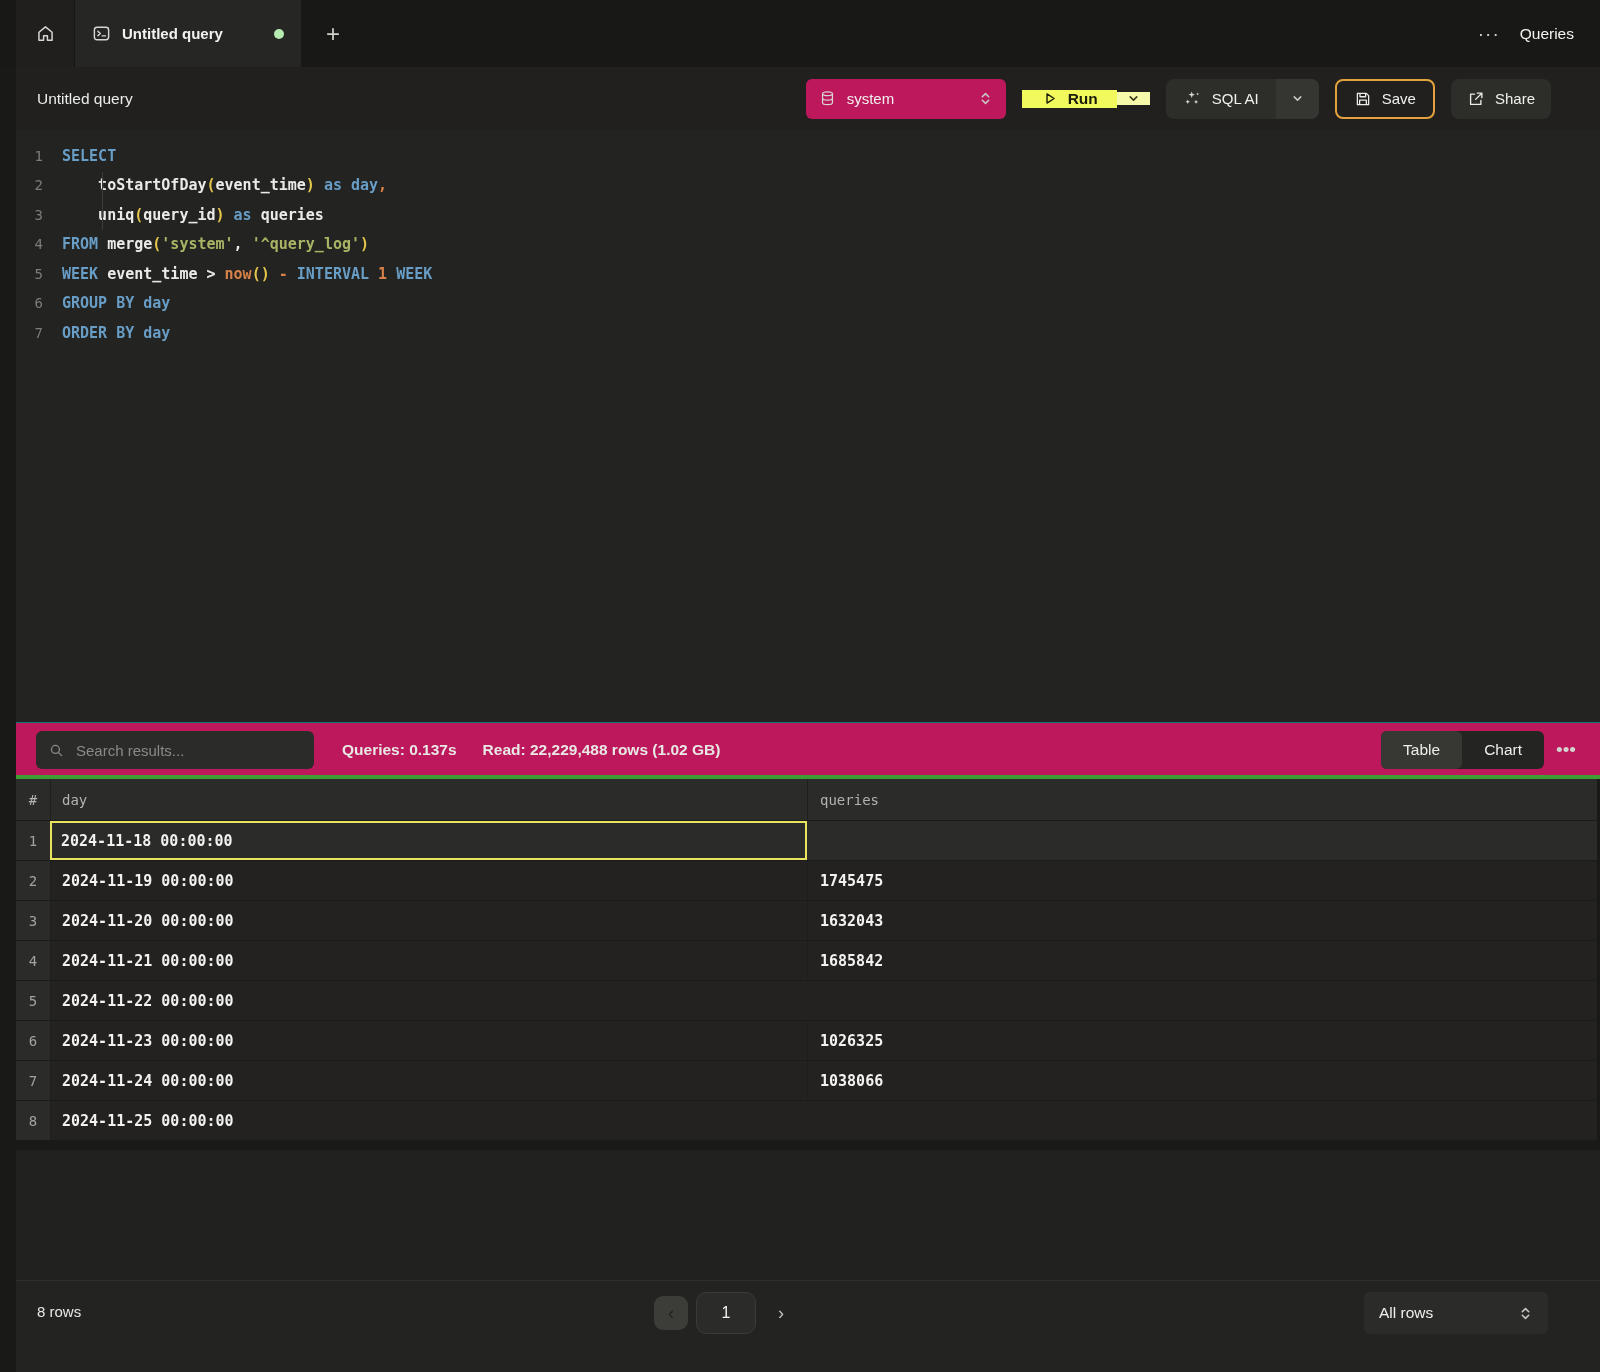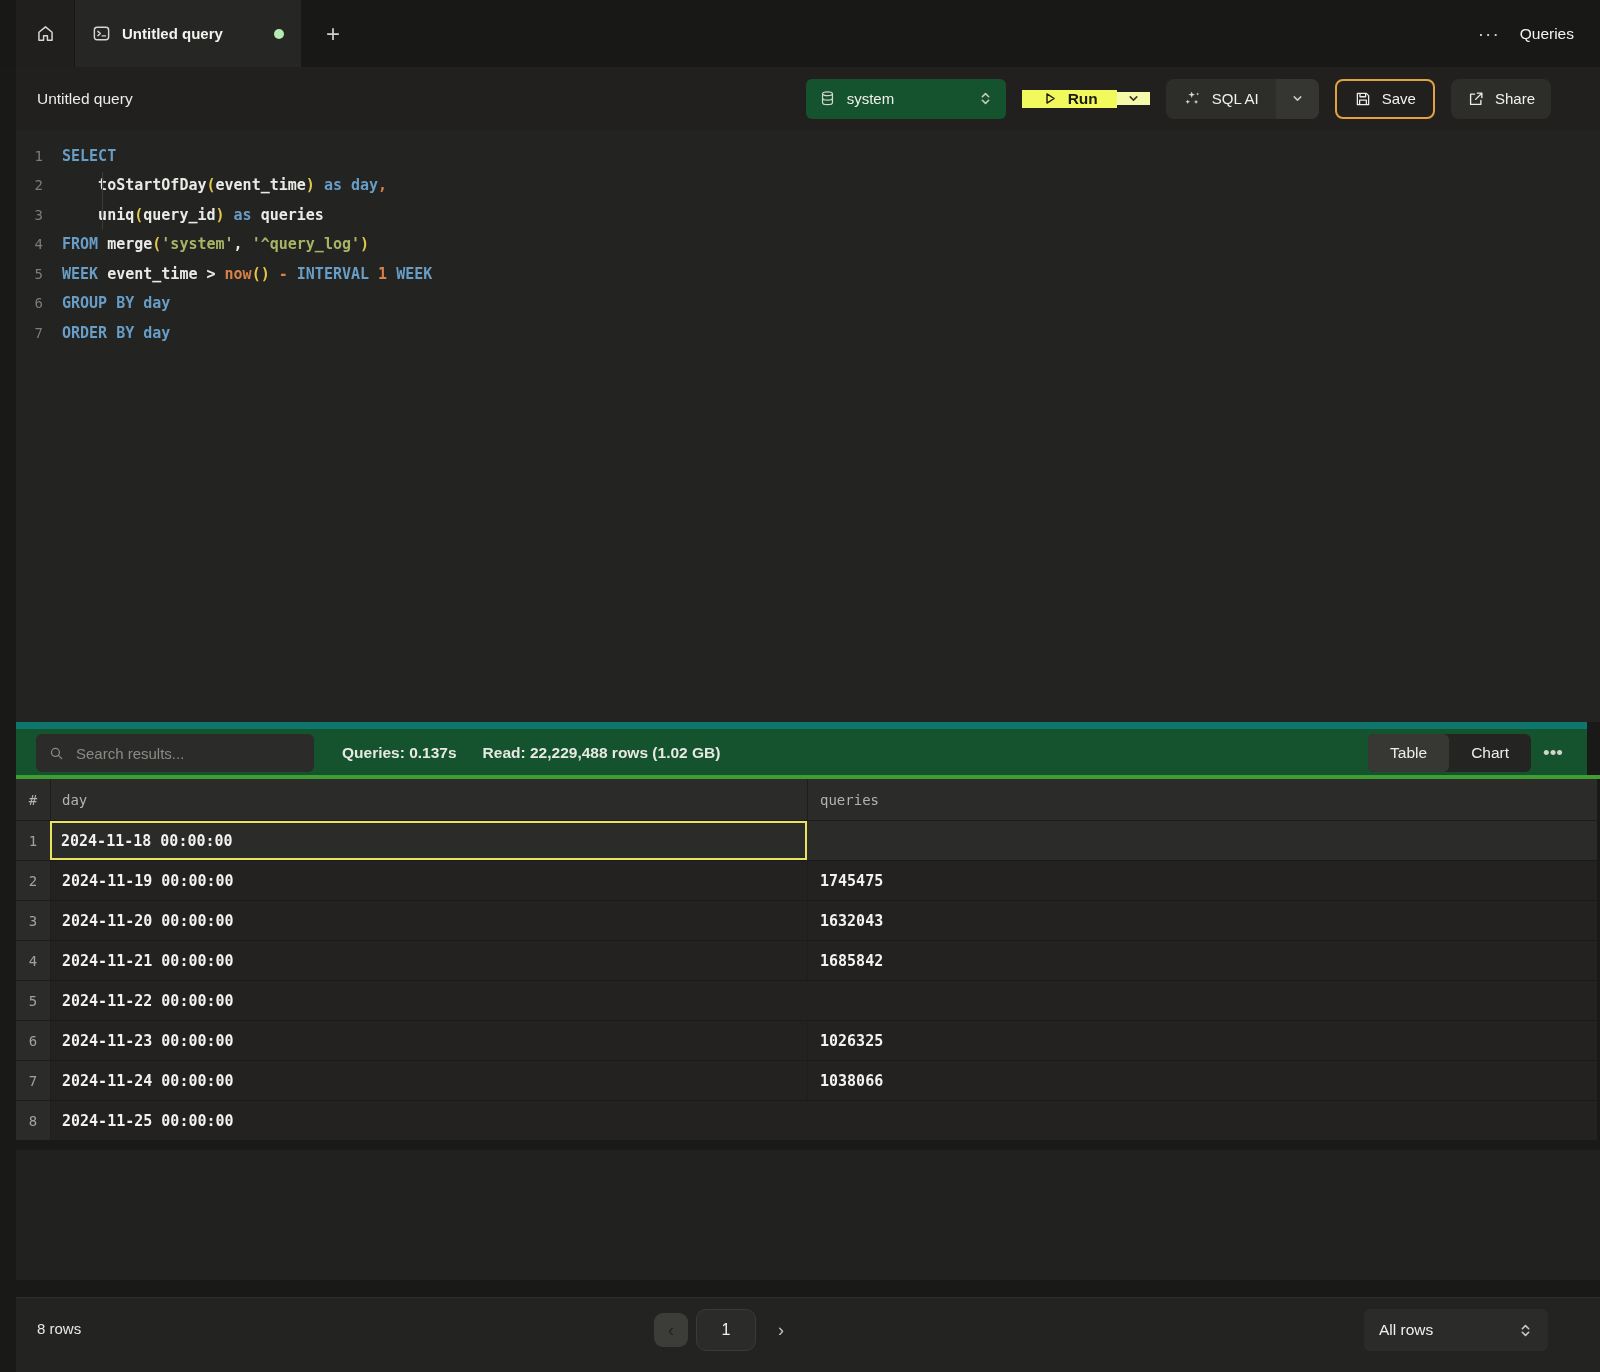--- a/index.html
+++ b/index.html
@@ -19,21 +19,21 @@
   .tab-dot { width:10px; height:10px; border-radius:50%; background:#b5eab0; margin-left:auto; }
   .plus-btn { width:64px; display:flex; align-items:center; justify-content:center; color:#cfcfca; font-size:24px; font-weight:300; cursor:pointer; }
   .tabbar-right { position:absolute; right:26px; top:0; height:67px; display:flex; align-items:center; gap:20px; }
   .ellipsis { color:#cfcfca; font-size:19px; letter-spacing:1px; line-height:1; cursor:pointer; }
   .queries-label { color:#f2f2ef; font-size:15.5px; cursor:pointer; }
 
   
   .toolbar { position:absolute; top:67px; left:16px; right:0; height:63px; background:#21201f; display:flex; align-items:center; }
   .query-title { margin-left:21px; color:#ececea; font-size:15.5px; }
   .toolbar-actions { margin-left:auto; margin-right:49px; display:flex; align-items:center; gap:16px; }
-  .select-btn { width:200px; height:40px; background:#14532d; border-radius:6px; display:flex; align-items:center; padding:0 13px; gap:11px; color:#f0f0ed; font-size:15px; cursor:pointer; }
+  .select-btn { width:200px; height:40px; background:#be185d; border-radius:6px; display:flex; align-items:center; padding:0 13px; gap:11px; color:#f0f0ed; font-size:15px; cursor:pointer; }
   .select-btn .updown { margin-left:auto; }
   .run-btn { height:40px; border-radius:8px; overflow:hidden; display:flex; align-items:center; cursor:pointer; }
   .run-main { background:#f2f95c; display:flex; align-items:center; gap:10px; padding:0 19px; color:#1b1b0c; font-weight:600; font-size:15.5px; }
   .run-caret { width:33px; background:#f6f9a9; display:flex; align-items:center; justify-content:center; }
   .sqlai-btn { height:40px; background:#2d2d2a; border-radius:8px; overflow:hidden; display:flex; align-items:stretch; cursor:pointer; }
   .sqlai-main { display:flex; align-items:center; gap:10px; padding:0 17px; color:#f0f0ed; font-size:15px; }
   .sqlai-caret { width:43px; background:#353532; display:flex; align-items:center; justify-content:center; }
   .save-btn { height:40px; border:2px solid #e2a33c; border-radius:8px; background:transparent; display:flex; align-items:center; gap:10px; padding:0 17px; color:#f0f0ed; font-size:15px; cursor:pointer; }
   .share-btn { height:40px; background:#2d2d2a; border-radius:8px; display:flex; align-items:center; gap:10px; padding:0 16px; color:#f0f0ed; font-size:15px; cursor:pointer; }
 
@@ -44,21 +44,21 @@
   .lnum { width:46px; flex:none; text-align:right; padding-right:19px; color:#7d7d78; font-weight:400; font-size:14px; }
   .lcode { white-space:pre; }
   .tk-kw { color:#689dc6; }
   .tk-id { color:#eaeae7; }
   .tk-pa { color:#e3c64b; }
   .tk-str { color:#a9b464; }
   .tk-op { color:#d8824a; }
   .indent-guide { position:absolute; left:86px; top:42px; width:1px; height:58px; background:#3b3b37; }
 
   
-  .results-bar { position:absolute; top:722px; left:16px; right:13px; height:55px; background:#14532d; border-top:7px solid #0f766e; display:flex; align-items:center; }
+  .results-bar { position:absolute; top:722px; left:16px; right:0; height:55px; background:#be185d; border-top:1px solid #0f766e; display:flex; align-items:center; }
   .search-box { margin-left:20px; width:278px; height:38px; background:#2b2b29; border-radius:6px; display:flex; align-items:center; padding:0 12px; gap:9px; cursor:text; }
   .search-box input { background:transparent; border:none; outline:none; color:#d9d9d5; font-size:15px; width:100%; font-family:"Liberation Sans", sans-serif; }
   .search-box input::placeholder { color:#8b8b86; }
   .stat { color:#e8e8e4; font-size:15.5px; font-weight:600; }
   .stat.elapsed { margin-left:28px; }
   .stat.read { margin-left:26px; }
   .seg-control { margin-left:auto; display:flex; background:#242422; border-radius:6px; height:38px; padding:0; }
   .seg { padding:4px 22px; display:flex; align-items:center; color:#ededea; font-size:15.5px; border-radius:6px; cursor:pointer; }
   .seg.active { background:#373733; }
   .results-menu { margin:0 24px 0 12px; color:#d2d2ce; font-size:19px; cursor:pointer; }
@@ -72,21 +72,21 @@
   .c-q { flex:1; padding-left:12px; border-left:1px solid #1e1e1c; align-self:stretch; display:flex; align-items:center; }
   .trow { display:flex; height:40px; border-bottom:1px solid #1b1b19; background:#232220; color:#f2f2f0; font-size:15px; font-weight:700; align-items:stretch; cursor:pointer; }
   .trow .c-gutter { background:#2b2b29; color:#a3a39e; font-weight:400; font-size:14px; display:flex; align-items:center; justify-content:center; }
   .trow.selected { background:#2b2b29; }
   .trow.selected .cell-day { border:2px solid #e9e45f; padding-left:9px; }
   .cell-day { width:757px; flex:none; padding-left:11px; border-left:1px solid #1e1e1c; display:flex; align-items:center; }
   .cell-q { flex:1; padding-left:12px; border-left:1px solid #1e1e1c; display:flex; align-items:center; }
   .table-void { position:absolute; top:1150px; left:16px; right:0; height:130px; background:#21211f; }
 
   
-  .footer { position:absolute; top:1280px; left:16px; right:0; bottom:0; background:#232321; border-top:1px solid #2f2f2c;margin-top:17px; }
+  .footer { position:absolute; top:1280px; left:16px; right:0; bottom:0; background:#232321; border-top:1px solid #2f2f2c; }
   .rowcount { position:absolute; left:21px; top:22px; color:#e8e8e4; font-size:15px; }
   .pagination { position:absolute; left:638px; top:11px; display:flex; align-items:center; gap:8px; }
   .pg-prev { width:34px; height:34px; background:#3c3c39; border-radius:9px; display:flex; align-items:center; justify-content:center; color:#21211d; font-size:18px; cursor:pointer; }
   .pg-page { width:60px; height:42px; background:#2b2b29; border:1px solid #3a3a37; border-radius:10px; display:flex; align-items:center; justify-content:center; color:#f2f2f0; font-size:16px; cursor:pointer; }
   .pg-next { width:34px; height:34px; display:flex; align-items:center; justify-content:center; color:#c4c4bf; font-size:18px; cursor:pointer; }
   .pagesize { position:absolute; right:52px; top:11px; width:184px; height:42px; background:#2b2b29; border-radius:6px; display:flex; align-items:center; padding:0 15px; color:#f0f0ed; font-size:15.5px; cursor:pointer; }
   .pagesize .updown { margin-left:auto; }
 </style>
 </head>
 <body>

